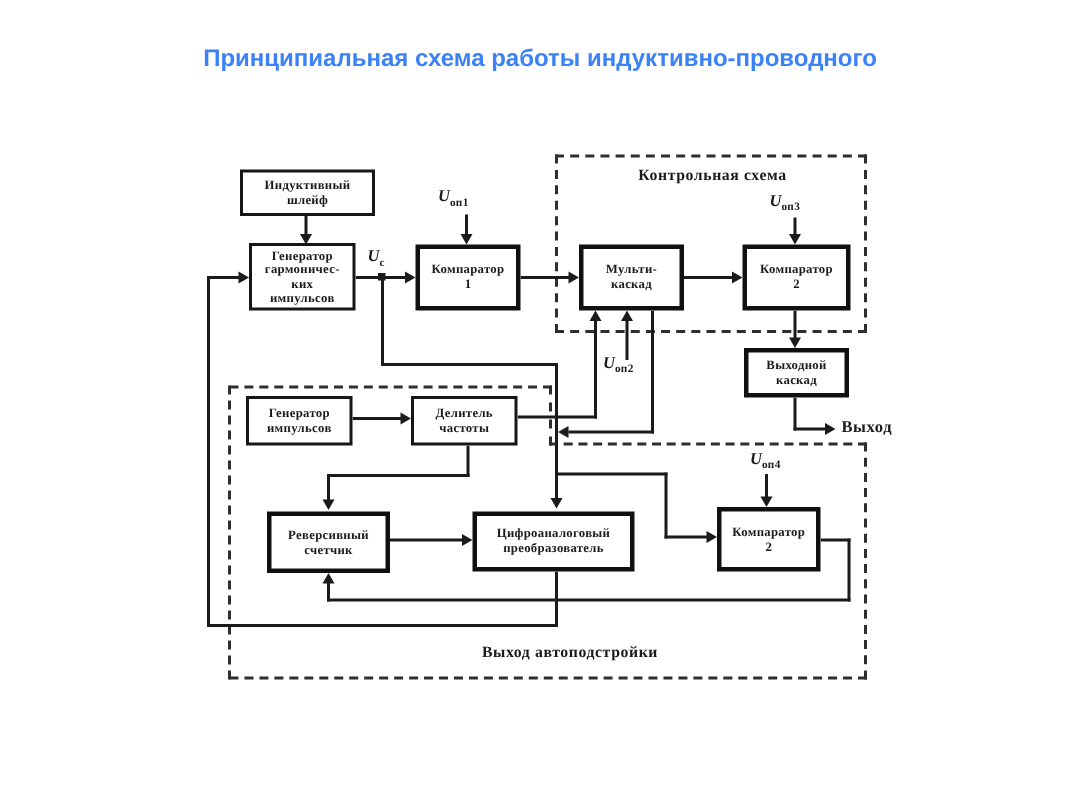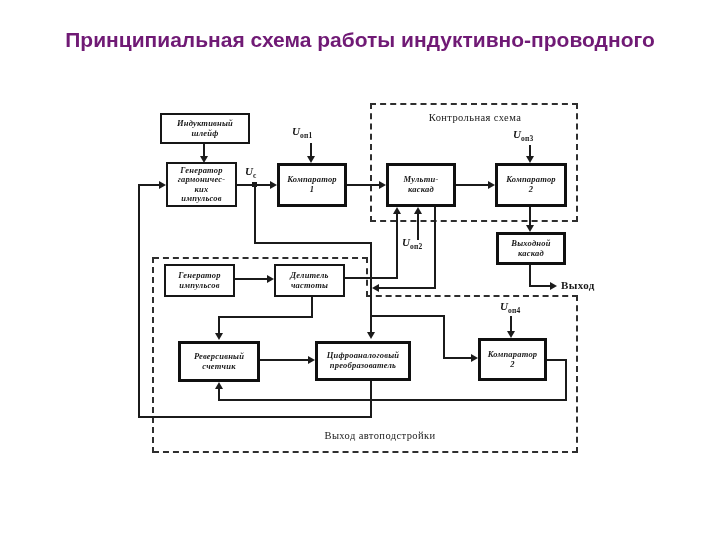--- a/index.html
+++ b/index.html
@@ -1,45 +1,45 @@
 <!DOCTYPE html>
 <html><head>
 <meta charset="utf-8">
 <style>
   html,body{margin:0;padding:0;background:#fff;}
   #stage{position:relative;width:720px;height:540px;background:#ffffff;overflow:hidden;
          font-family:"Liberation Serif",serif;color:#1a1a1a;}
   
   #title{position:absolute;left:0;top:27px;width:720px;text-align:center;
          font-family:"Liberation Sans",sans-serif;font-weight:bold;
-         font-size:21px;line-height:25px;color:#701a75;}
+         font-size:16px;line-height:25px;color:#3b82f6;}
   
   .box{position:absolute;background:#fff;display:flex;flex-direction:column;
        align-items:center;justify-content:center;text-align:left;
        font-weight:bold;font-size:8.5px;line-height:9.8px;letter-spacing:.2px;
-       box-sizing:border-box;z-index:5;font-style:italic;}
+       box-sizing:border-box;z-index:5;}
   .b2{border:2px solid #161616;}
   .b3{border:3px solid #101010;}
   
   .dash-rect{position:absolute;border:2px dashed #2e2e2e;box-sizing:border-box;z-index:1;}
   .dh{position:absolute;height:0;border-top:2px dashed #2e2e2e;z-index:1;}
   .dv{position:absolute;width:0;border-left:2px dashed #2e2e2e;z-index:1;}
   
   .w{position:absolute;background:#1b1b1b;z-index:3;}
   
   .ar{position:absolute;width:0;height:0;z-index:4;}
   .ar-r{border-top:4px solid transparent;border-bottom:4px solid transparent;border-left:7px solid #1b1b1b;}
   .ar-l{border-top:4px solid transparent;border-bottom:4px solid transparent;border-right:7px solid #1b1b1b;}
   .ar-d{border-left:4px solid transparent;border-right:4px solid transparent;border-top:7px solid #1b1b1b;}
   .ar-u{border-left:4px solid transparent;border-right:4px solid transparent;border-bottom:7px solid #1b1b1b;}
   .dot{position:absolute;width:5px;height:5px;background:#1b1b1b;z-index:4;}
   
   .sig{position:absolute;font-size:11px;font-style:italic;z-index:6;white-space:nowrap;font-weight:bold;}
   .sig sub{font-style:normal;font-size:7.5px;letter-spacing:.2px;}
-  .grp{position:absolute;font-weight:normal;font-size:10.5px;letter-spacing:.4px;z-index:6;text-align:center;}
+  .grp{position:absolute;font-weight:bold;font-size:10.5px;letter-spacing:.4px;z-index:6;text-align:center;}
   .out-lbl{position:absolute;font-weight:bold;font-size:11px;letter-spacing:.4px;z-index:6;}
 </style>
 </head>
 <body>
 
 <div id="stage">
 
   <div id="title">
     <div>Принципиальная схема работы индуктивно-проводного</div>
   </div>
@@ -95,21 +95,21 @@
   <div class="box b3" style="left:178px;top:341px;width:82px;height:41px">
     <span>Реверсивный</span>
     <span>счетчик</span>
   </div>
 
   <div class="box b2" style="left:274px;top:264px;width:71px;height:33px">
     <span>Делитель</span>
     <span>частоты</span>
   </div>
 
-  <div class="box b3" style="left:315px;top:341px;width:96px;height:40px">
+  <div class="box b3" style="left:315px;top:341px;width:108px;height:40px">
     <span>Цифроаналоговый</span>
     <span>преобразователь</span>
   </div>
 
   <div class="box b3" style="left:478px;top:338px;width:69px;height:43px">
     <span>Компаратор</span>
     <span>2</span>
   </div>
 
   <div class="w" style="left:203px;top:144px;width:2px;height:14px"></div>

